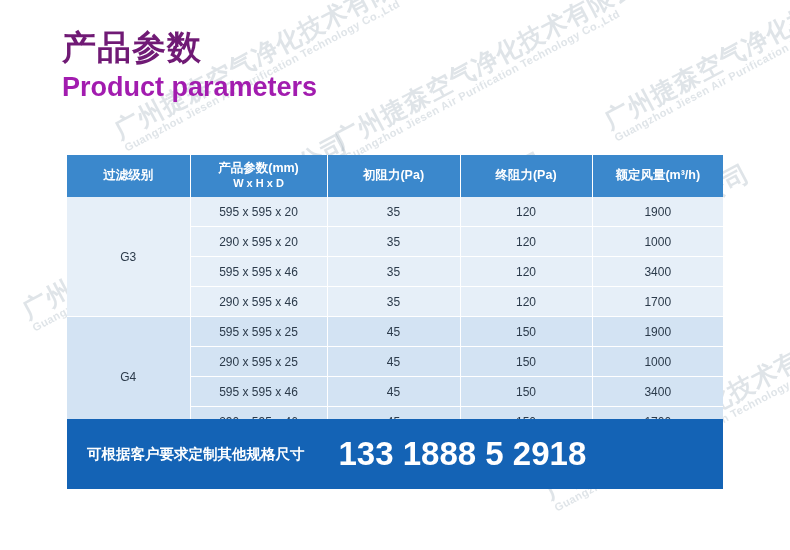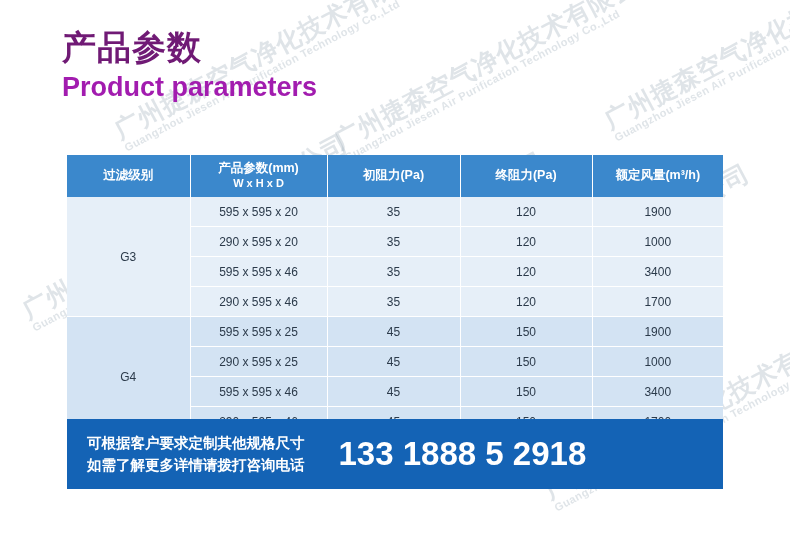--- a/index.html
+++ b/index.html
@@ -285,19 +285,18 @@
             <td>150</td>
             <td>1700</td>
           </tr>
         </tbody>
       </table>
     </div>
 
     <div class="footer-bar">
       <div class="footer-text">
         <div>可根据客户要求定制其他规格尺寸</div>
-        <div>如需了解更多详情请拨打咨询电话</div>
       </div>
       <div class="footer-phone">133 1888 5 2918</div>
     </div>
 
   </div>
 </div>
 
 </body></html>

